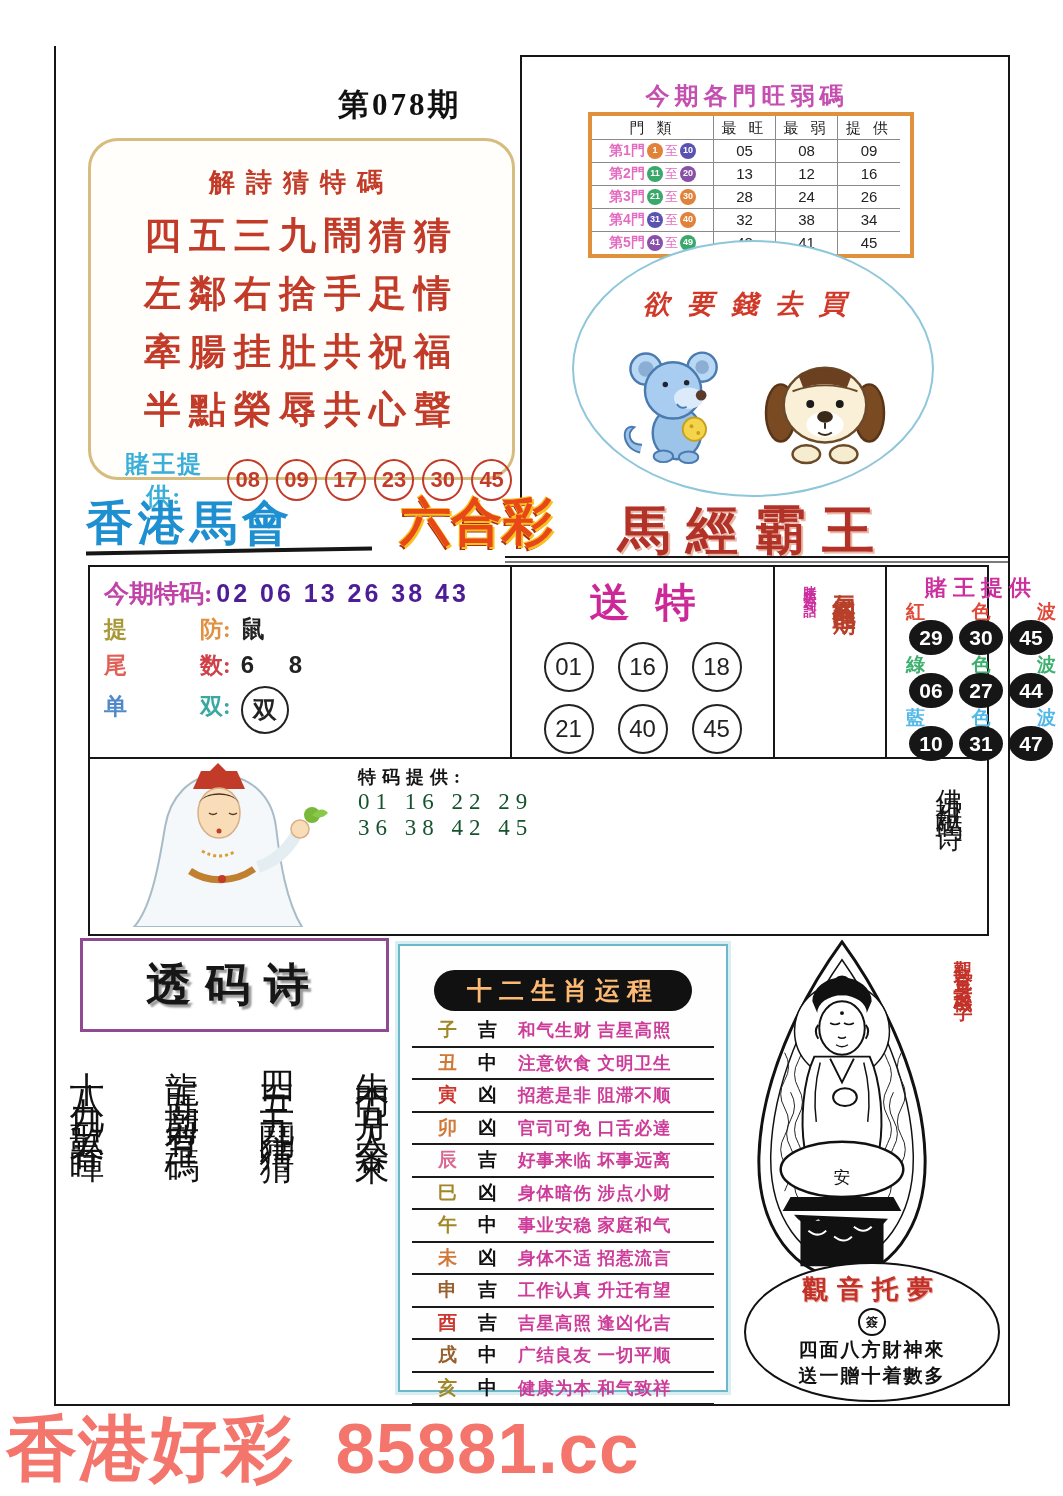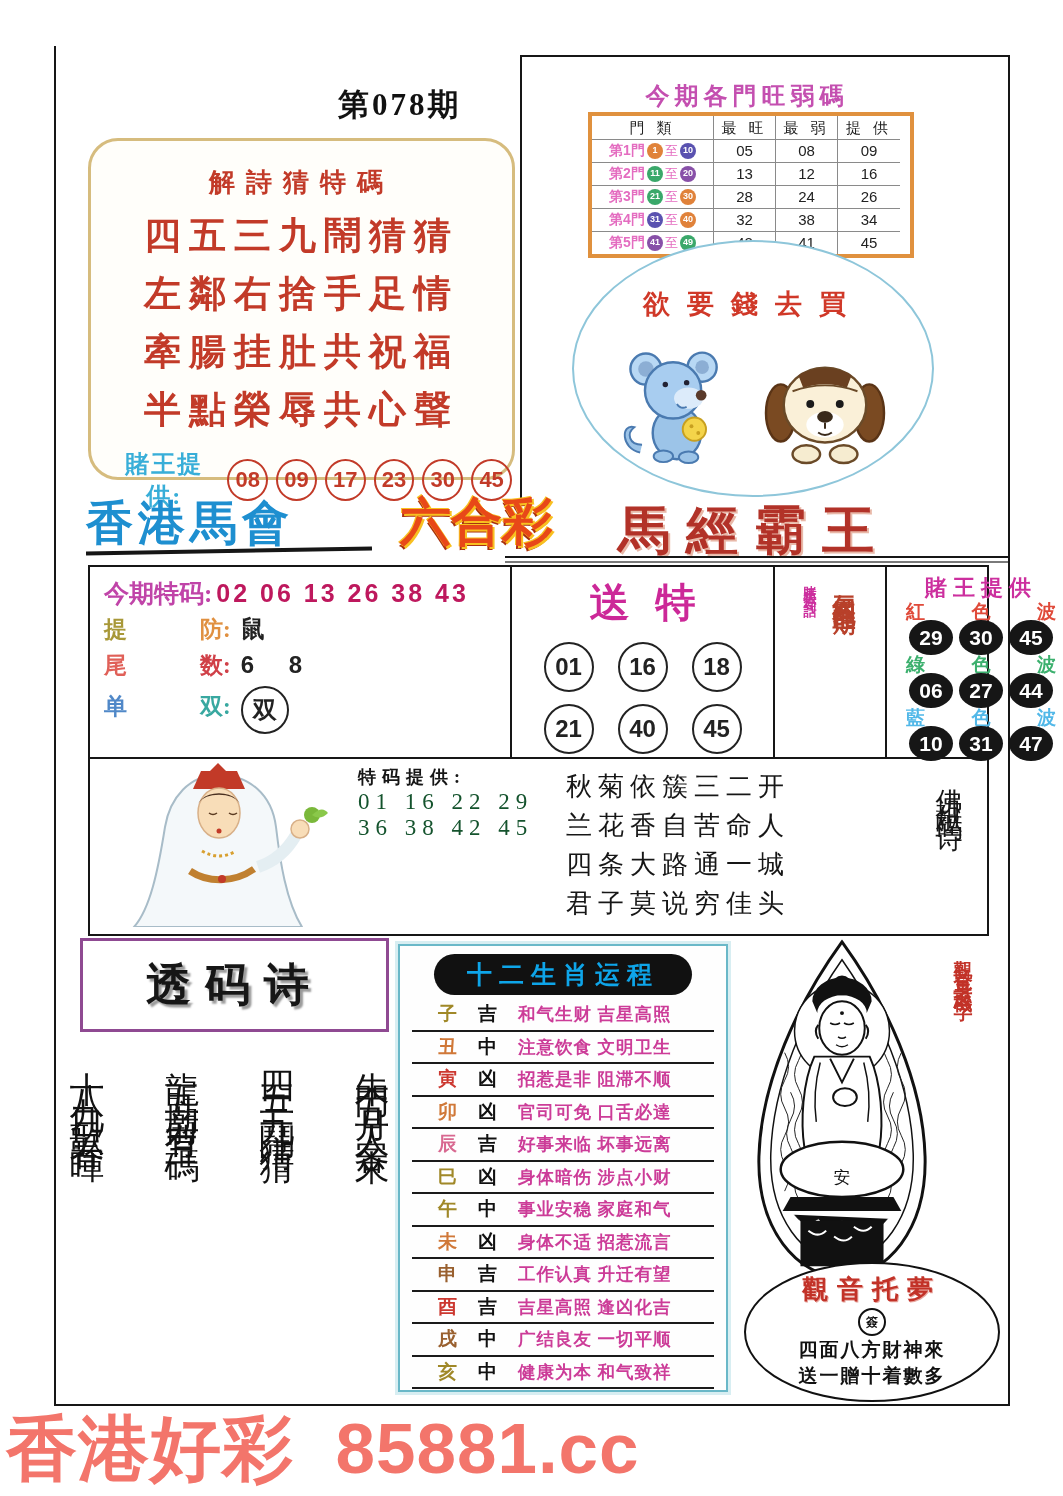--- a/index.html
+++ b/index.html
@@ -31,52 +31,52 @@
   .shead span{color:#222;letter-spacing:4px;font-size:15px;}
   .gatecell{display:flex;align-items:center;justify-content:center;gap:2px;}
   .gate{color:#e46cc0;font-weight:bold;font-size:14px;}
   .zhi{color:#e46cc0;font-size:13px;}
   .mini{display:inline-flex;align-items:center;justify-content:center;width:16px;height:16px;border-radius:50%;
         color:#fff;font-size:9px;font-weight:bold;}
   .mb-o{background:#e0823a;} .mb-i{background:#5a52b0;} .mb-g{background:#3aa86a;} .mb-p{background:#8850a8;}
   .sval{color:#222;font-size:16px;}
   
   .oval{position:absolute;left:572px;top:240px;width:358px;height:253px;border:2px solid #8ec6da;
-        border-radius:50%;background:#fff;text-align:center;}
+        border-radius:50%;background:#fff;text-align:center;font-style:italic;}
   .oval .otext{margin-top:44px;font-size:27px;font-weight:bold;letter-spacing:17px;color:#d03828;}
   .animals{display:flex;justify-content:center;align-items:flex-end;gap:26px;margin-top:18px;}
   
   .b-hk{position:absolute;left:86px;top:492px;font-size:47px;font-weight:bold;color:#1e8fd0;letter-spacing:5px;}
   .b-lhc{position:absolute;left:400px;top:488px;font-size:51px;font-weight:bold;color:#e84818;
          text-shadow:2px 2px 0 #f8c020,-1px -1px 0 #f8c020,0 3px 0 #a83010;}
   .b-mj{position:absolute;left:618px;top:496px;font-size:52px;font-weight:bold;color:#b23228;letter-spacing:16px;
         text-shadow:2px 2px 0 #e8b8a8;}
   .ul1{position:absolute;left:86px;top:549px;width:286px;height:4px;background:#161616;transform:rotate(-1deg);}
   .ul2a{position:absolute;left:505px;top:556px;width:503px;height:2px;background:#161616;}
   .ul2b{position:absolute;left:505px;top:561px;width:503px;height:2px;background:#7a7a7a;}
   
   .maingrid{position:absolute;left:88px;top:565px;width:897px;height:367px;border:2px solid #161616;}
   .vdiv{position:absolute;background:#161616;width:2px;top:0;height:190px;}
   .hdiv{position:absolute;background:#161616;left:0;width:100%;height:2px;top:190px;}
   .cell-left{position:absolute;left:0;top:0;width:420px;height:190px;padding:8px 0 0 14px;box-sizing:border-box;}
   .mline{height:36px;line-height:36px;white-space:nowrap;}
   .lab-m{color:#c044a8;font-weight:bold;font-size:25px;}
-  .numtxt{color:#be185d;font-weight:bold;font-size:25px;font-family:"Liberation Sans",sans-serif;letter-spacing:3px;}
+  .numtxt{color:#4c1d95;font-weight:bold;font-size:25px;font-family:"Liberation Sans",sans-serif;letter-spacing:3px;}
   .lw{display:inline-block;width:96px;font-size:23px;font-weight:bold;}
   .lr{display:inline-block;font-size:23px;font-weight:bold;margin-right:10px;}
   .c-olive{color:#a89838;} .c-orange{color:#e09040;} .c-red1{color:#e06058;} .c-red2{color:#d04048;}
   .c-blue{color:#5088c8;} .c-teal{color:#38a8a0;} .c-green1{color:#50b868;} .c-green2{color:#2fa048;}
   .valtxt{color:#222;font-weight:bold;font-size:24px;font-family:"Liberation Sans",sans-serif;letter-spacing:2px;}
   .dcirc{display:inline-flex;align-items:center;justify-content:center;width:44px;height:44px;border:2px solid #222;
          border-radius:50%;font-size:24px;font-weight:bold;color:#222;vertical-align:middle;}
   .cell-songte{position:absolute;left:422px;top:0;width:261px;height:226px;text-align:center;}
   .st-title{margin-top:8px;font-size:40px;font-weight:bold;color:#cc2898;letter-spacing:26px;text-indent:26px;}
   .strow{display:flex;justify-content:center;gap:24px;margin-top:12px;}
   .stc{display:inline-flex;align-items:center;justify-content:center;width:46px;height:46px;border:2px solid #222;
-       border-radius:50%;font-size:24px;font-weight:bold;color:#222;font-family:"Liberation Sans",sans-serif;}
+       border-radius:50%;font-size:24px;font-weight:normal;color:#222;font-family:"Liberation Sans",sans-serif;}
   .cell-sent{position:absolute;left:685px;top:0;width:110px;height:190px;display:flex;justify-content:center;gap:10px;padding-top:8px;box-sizing:border-box;}
   .vert{writing-mode:vertical-rl;text-orientation:upright;}
   .sent-sm{font-size:13px;color:#cc2f9e;font-weight:bold;letter-spacing:3px;height:150px;}
   .sent-big{font-size:23px;color:#b8402a;font-weight:bold;letter-spacing:3px;height:180px;}
   .cell-waves{position:absolute;left:797px;top:0;width:188px;height:190px;text-align:center;}
   .wv-title{margin-top:6px;font-size:22px;font-weight:bold;color:#cc2f9e;letter-spacing:6px;}
   .wv-label{display:flex;justify-content:space-between;width:150px;margin:0 auto;font-size:19px;font-weight:bold;height:18px;line-height:18px;}
   .wl-r{color:#e04a3a;} .wl-g{color:#3cb06e;} .wl-b{color:#52b8e8;}
   .wv-balls{display:flex;justify-content:center;gap:6px;margin-top:-1px;margin-bottom:1px;}
   .ball{width:44px;height:35px;border-radius:50%;background:#161616;color:#fff;font-weight:bold;font-size:21px;
@@ -93,21 +93,21 @@
   .tmbox{position:absolute;left:80px;top:938px;width:303px;height:88px;border:3px solid #8f4a92;
          display:flex;align-items:center;justify-content:center;}
   .tmbox span{font-size:45px;font-weight:bold;letter-spacing:14px;color:#161616;text-shadow:3px 3px 2px #9a9a9a;}
   .callig{position:absolute;left:62px;top:1044px;width:332px;height:356px;display:flex;
           flex-direction:row-reverse;justify-content:space-between;}
   .ccol{writing-mode:vertical-rl;text-orientation:upright;font-size:35px;color:#111;letter-spacing:13px;
         font-weight:500;}
   
   .zbox{position:absolute;left:398px;top:944px;width:330px;height:448px;border:2px solid #6ab8c8;
         box-shadow:0 0 0 3px #d8eef2;background:#fefefe;box-sizing:border-box;padding:6px 12px 0 12px;}
-  .zpill{width:258px;margin:2px auto 4px auto;background:#111;color:#0ea5e9;border-radius:22px;text-align:center;
+  .zpill{width:258px;margin:18px auto 4px auto;background:#111;color:#fdba74;border-radius:22px;text-align:center;
          font-size:25px;font-weight:bold;letter-spacing:7px;padding:4px 0;}
   .zrow{display:flex;align-items:center;height:30.5px;border-bottom:2px solid #1a1a1a;font-weight:bold;}
   .zb{width:28px;margin-left:26px;font-size:19px;}
   .zl{width:28px;margin-left:12px;font-size:19px;color:#111;}
   .zt{margin-left:12px;font-size:17.5px;color:#cc3c98;letter-spacing:1px;white-space:nowrap;}
   .z-olive{color:#a08828;} .z-orange{color:#d07838;} .z-red{color:#cc3830;} .z-pink{color:#d86890;} .z-brown{color:#99602f;}
   
   .buddha{position:absolute;left:742px;top:934px;width:200px;height:356px;}
   .gyside{position:absolute;left:950px;top:944px;font-size:19px;font-weight:bold;color:#c23228;letter-spacing:7px;height:200px;}
   .dream{position:absolute;left:744px;top:1262px;width:252px;height:136px;border:2px solid #111;border-radius:50%;
@@ -343,26 +343,20 @@
           <circle cx="210" cy="70" r="9" fill="#f8ddb8" stroke="#d8b088" stroke-width="1.5"></circle>
           <circle cx="222" cy="56" r="8" fill="#7ab83a"></circle>
           <path d="M222,56 q10,-10 16,-2 q-8,8 -16,2" fill="#8ac84a"></path>
         </svg>
       </div>
       <div class="tema">
         <div class="tlabel">特码提供:</div>
         <div class="tnums">01 16 22 29</div>
         <div class="tnums">36 38 42 45</div>
       </div>
-      <div class="bpoem">
-        <div>秋菊依簇三二开</div>
-        <div>兰花香自苦命人</div>
-        <div>四条大路通一城</div>
-        <div>君子莫说穷佳头</div>
-      </div>
       <div class="vert bptitle">佛祖献码诗</div>
     </div>
   </div>
 
   <div class="tmbox">
     <span>透码诗</span>
   </div>
   <div class="callig">
     <div class="ccol">朱門五月人客來</div>
     <div class="ccol">四五三九鬧猜猜</div>

